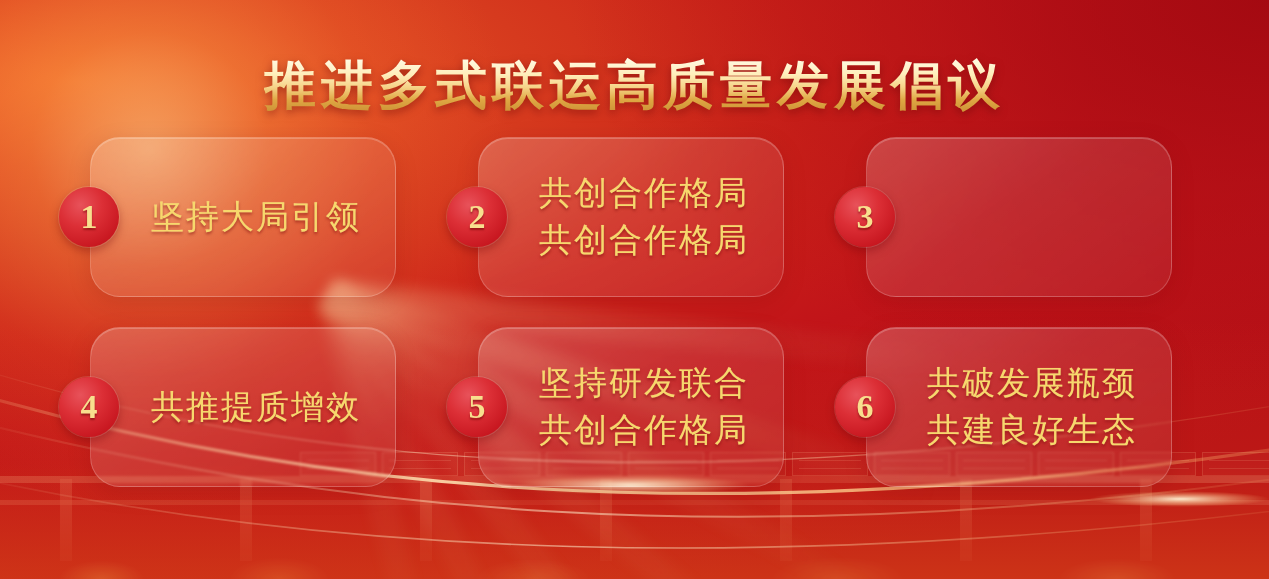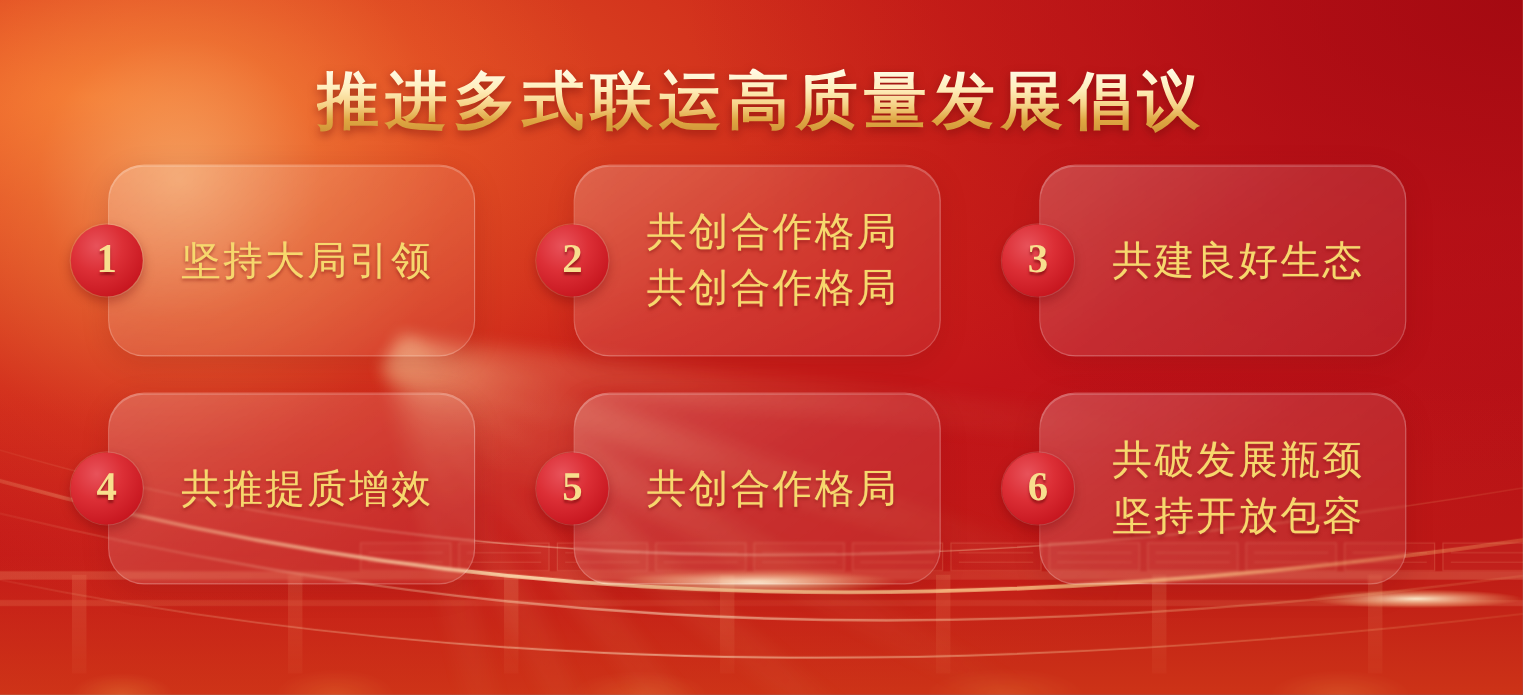--- a/index.html
+++ b/index.html
@@ -260,46 +260,46 @@
         <div class="line">共创合作格局</div>
         <div class="line">共创合作格局</div>
       </div>
     </div>
 
     <div class="card">
       <div class="badge">
         <span class="badge-num">3</span>
       </div>
       <div class="card-text">
+      </div>
+    </div>
+
+    <div class="card">
+      <div class="badge">
+        <span class="badge-num">4</span>
+      </div>
+      <div class="card-text">
+        <div class="line">共推提质增效</div>
+      </div>
+    </div>
+
+    <div class="card">
+      <div class="badge">
+        <span class="badge-num">5</span>
+      </div>
+      <div class="card-text">
+        <div class="line">坚持研发联合</div>
+        <div class="line">共创合作格局</div>
+      </div>
+    </div>
+
+    <div class="card">
+      <div class="badge">
+        <span class="badge-num">6</span>
+      </div>
+      <div class="card-text">
+        <div class="line">共破发展瓶颈</div>
         <div class="line">共建良好生态</div>
-      </div>
-    </div>
-
-    <div class="card">
-      <div class="badge">
-        <span class="badge-num">4</span>
-      </div>
-      <div class="card-text">
-        <div class="line">共推提质增效</div>
-      </div>
-    </div>
-
-    <div class="card">
-      <div class="badge">
-        <span class="badge-num">5</span>
-      </div>
-      <div class="card-text">
-        <div class="line">共创合作格局</div>
-      </div>
-    </div>
-
-    <div class="card">
-      <div class="badge">
-        <span class="badge-num">6</span>
-      </div>
-      <div class="card-text">
-        <div class="line">共破发展瓶颈</div>
-        <div class="line">坚持开放包容</div>
       </div>
     </div>
 
   </div>
 </div>
 
 </body></html>

